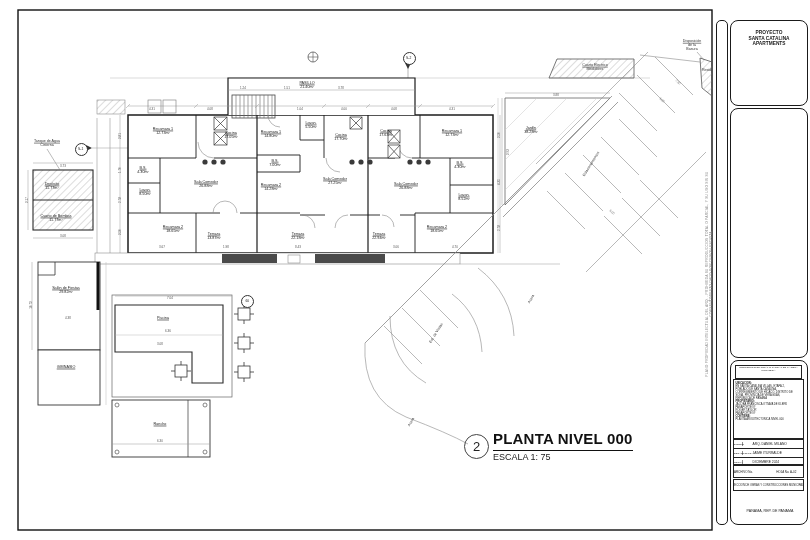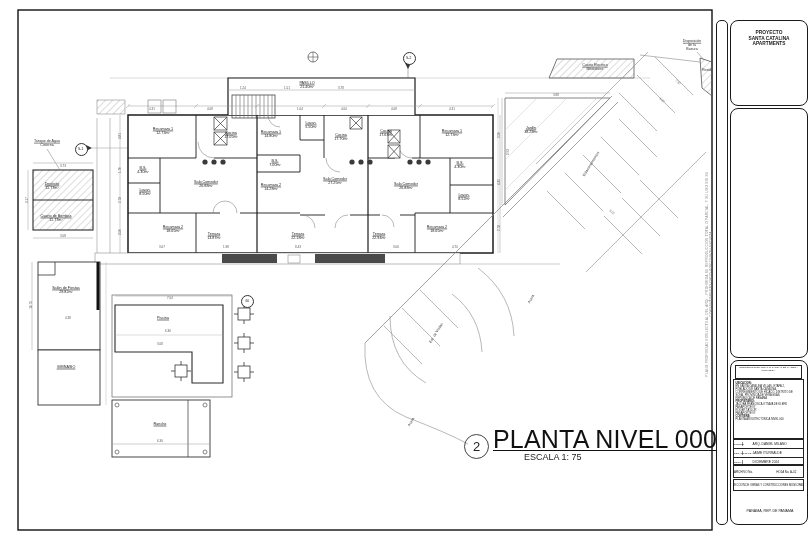--- a/index.html
+++ b/index.html
@@ -16,23 +16,23 @@
   .site{font-size:6px;line-height:6.4px;text-align:center;color:#333;}
   .site span{display:block;}
   .site.u span:first-child{text-decoration:underline;}
   .bubble{position:absolute;border:1px solid #333;border-radius:50%;background:#fff;
           display:flex;align-items:center;justify-content:center;}
   .bubble.sm{width:11px;height:11px;}
   .bubble.sm span{font-size:6px;transform:scale(.55);}
   #plan-title{position:absolute;left:464px;top:428px;display:flex;align-items:flex-start;gap:4px;}
   #plan-title .num{width:23px;height:23px;margin-top:6px;border:1px solid #444;border-radius:50%;
       display:flex;align-items:center;justify-content:center;font-size:13px;color:#222;}
-  #plan-title .big{font-size:25px;letter-spacing:.2px;color:#111;border-bottom:1.2px solid #111;
-      line-height:22px;}
-  #plan-title .scl{font-size:9px;color:#222;margin-top:1px;margin-left:31px;}
+  #plan-title .big{font-size:15px;letter-spacing:.2px;color:#111;border-bottom:1.2px solid #111;
+      line-height:22px;font-weight:bold;}
+  #plan-title .scl{font-size:9px;color:#222;margin-top:1px;}
   .panel{position:absolute;border:1.2px solid #1a1a1a;border-radius:8px;background:#fff;}
   #strip{position:absolute;left:716px;top:20px;width:10px;height:503px;border:1px solid #1a1a1a;
          border-radius:5px;}
   #proyecto{left:730px;top:20px;width:76px;height:84px;text-align:center;}
   #proyecto div{margin-top:7px;font-size:6px;line-height:7px;transform:scale(.8);font-weight:bold;}
   #panelB{left:730px;top:108px;width:76px;height:248px;}
   #panelC{left:730px;top:360px;width:76px;height:163px;}
   .tbbox{position:absolute;border:.8px solid #222;background:#fff;overflow:hidden;}
   .s5{transform:scale(.5);transform-origin:0 0;width:200%;}
   #notice{left:4px;top:4px;width:65px;height:12px;text-align:center;}

